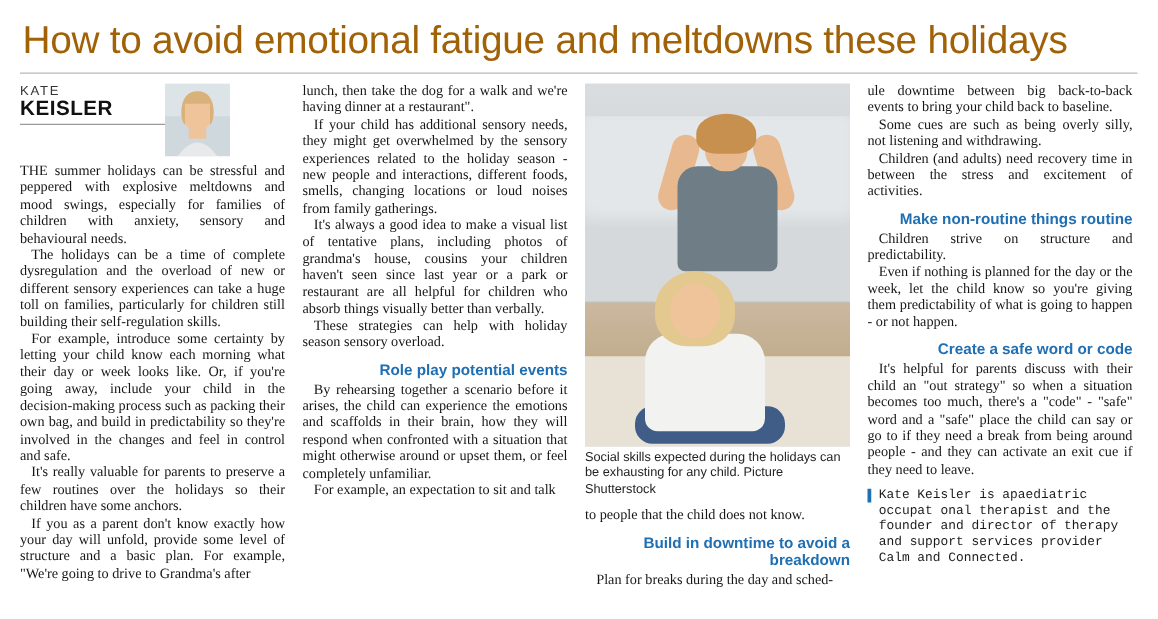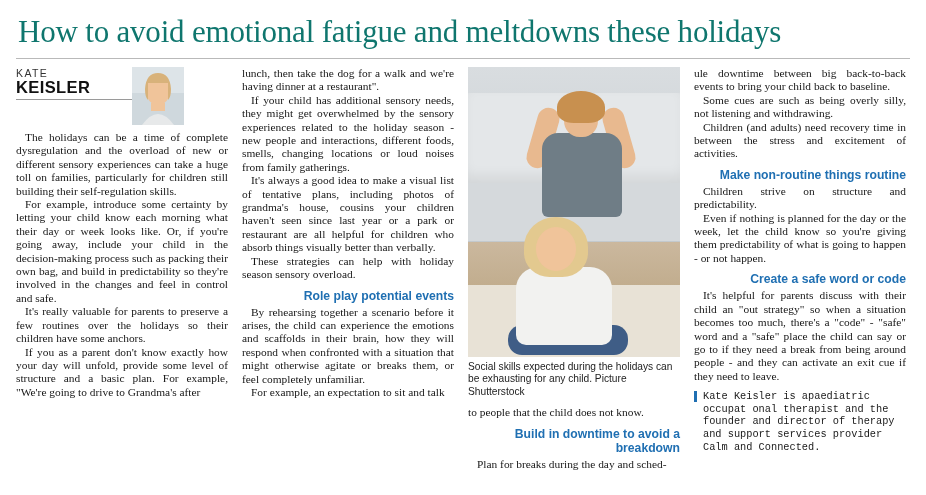--- a/index.html
+++ b/index.html
@@ -15,26 +15,26 @@
     overflow: hidden;
   }
   .page {
     position: relative;
     width: 926px;
     height: 495px;
     box-sizing: border-box;
     padding: 10px 16px 0 16px;
   }
   .headline {
-    font-family: Liberation Serif, serif;
+    font-family: Liberation Sans, sans-serif;
     font-size: 31px;
     line-height: 36px;
     font-weight: 400;
     letter-spacing: -0.2px;
-    color: #0f766e;
+    color: #a16207;
     margin: 4px 0 8px 2px;
     white-space: nowrap;
   }
   .rule-top {
     border-top: 1px solid #b9b9b9;
     margin: 0 0 8px 0;
   }
   .columns {
     display: flex;
     gap: 14px;
@@ -215,35 +215,36 @@
             <rect x="0" y="0" width="52" height="58" fill="#cfd8dd"></rect>
             <rect x="0" y="0" width="52" height="26" fill="#dde4e8"></rect>
             <path d="M10 58 Q26 36 42 58 Z" fill="#e7e9ea"></path>
             <ellipse cx="26" cy="24" rx="12" ry="14" fill="#f0c49a"></ellipse>
             <path d="M13 22 Q14 6 26 6 Q38 6 39 22 Q39 30 36 33 L36 16 L16 16 L16 33 Q13 30 13 22 Z" fill="#d8b27a"></path>
             <rect x="19" y="36" width="14" height="8" fill="#f0c49a"></rect>
           </svg>
         </div>
       </div>
 
+      <p class="first">THE summer holidays can be stressful and peppered with explosive meltdowns and mood swings, especially for families of children with anxiety, sensory and behavioural needs.</p>
       <p>The holidays can be a time of complete dysregulation and the overload of new or different sensory experiences can take a huge toll on families, particularly for children still building their self-regulation skills.</p>
       <p>For example, introduce some certainty by letting your child know each morning what their day or week looks like. Or, if you're going away, include your child in the decision-making process such as packing their own bag, and build in predictability so they're involved in the changes and feel in control and safe.</p>
       <p>It's really valuable for parents to preserve a few routines over the holidays so their children have some anchors.</p>
       <p>If you as a parent don't know exactly how your day will unfold, provide some level of structure and a basic plan. For example, "We're going to drive to Grandma's after</p>
     </div>
 
     <div class="col">
       <p class="first">lunch, then take the dog for a walk and we're having dinner at a restaurant".</p>
       <p>If your child has additional sensory needs, they might get overwhelmed by the sensory experiences related to the holiday season - new people and interactions, different foods, smells, changing locations or loud noises from family gatherings.</p>
       <p>It's always a good idea to make a visual list of tentative plans, including photos of grandma's house, cousins your children haven't seen since last year or a park or restaurant are all helpful for children who absorb things visually better than verbally.</p>
       <p>These strategies can help with holiday season sensory overload.</p>
 
       <div class="subhead">Role play potential events</div>
 
-      <p>By rehearsing together a scenario before it arises, the child can experience the emotions and scaffolds in their brain, how they will respond when confronted with a situation that might otherwise agitate or breaks them, or feel completely unfamiliar.</p>
+      <p>By rehearsing together a scenario before it arises, the child can experience the emotions and scaffolds in their brain, how they will respond when confronted with a situation that might otherwise around or upset them, or feel completely unfamiliar.</p>
       <p>For example, an expectation to sit and talk</p>
     </div>
 
     <div class="col">
       <div class="photo-box">
         <div class="sofa">
           <div class="sofa-back"></div>
           <div class="sofa-seat"></div>
         </div>
         <div class="floor"></div>

